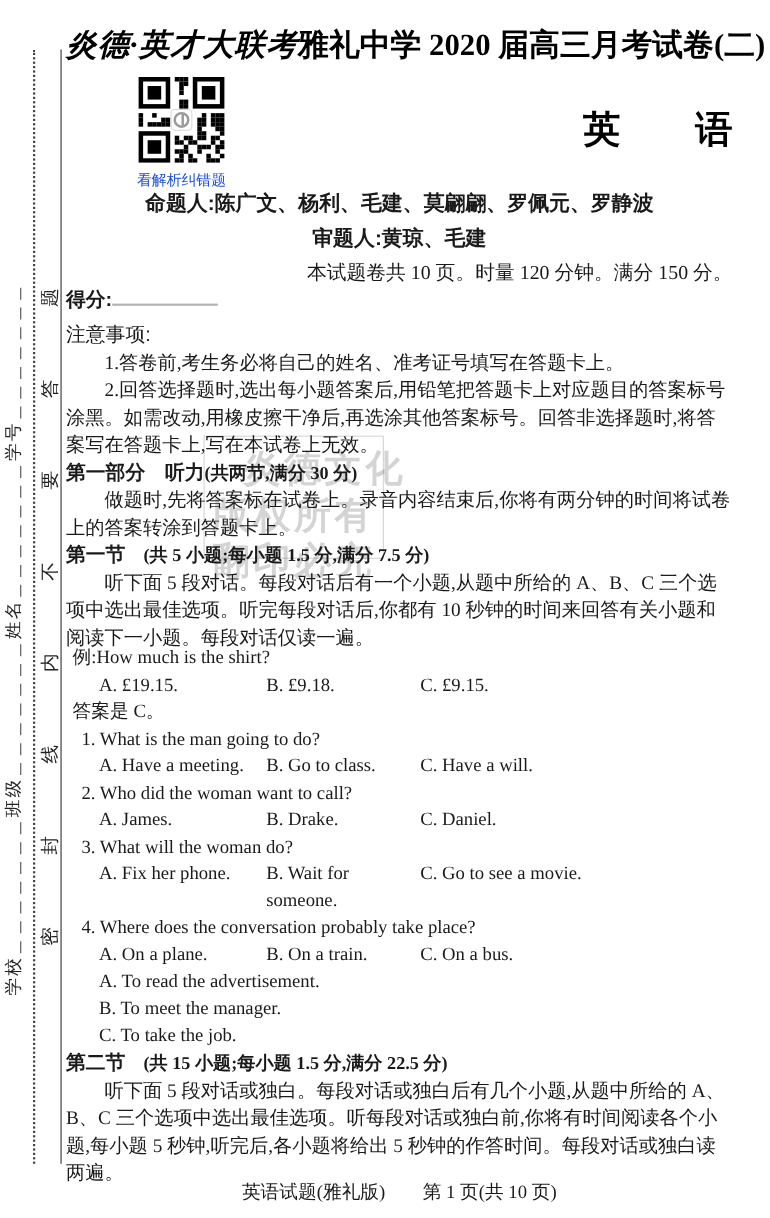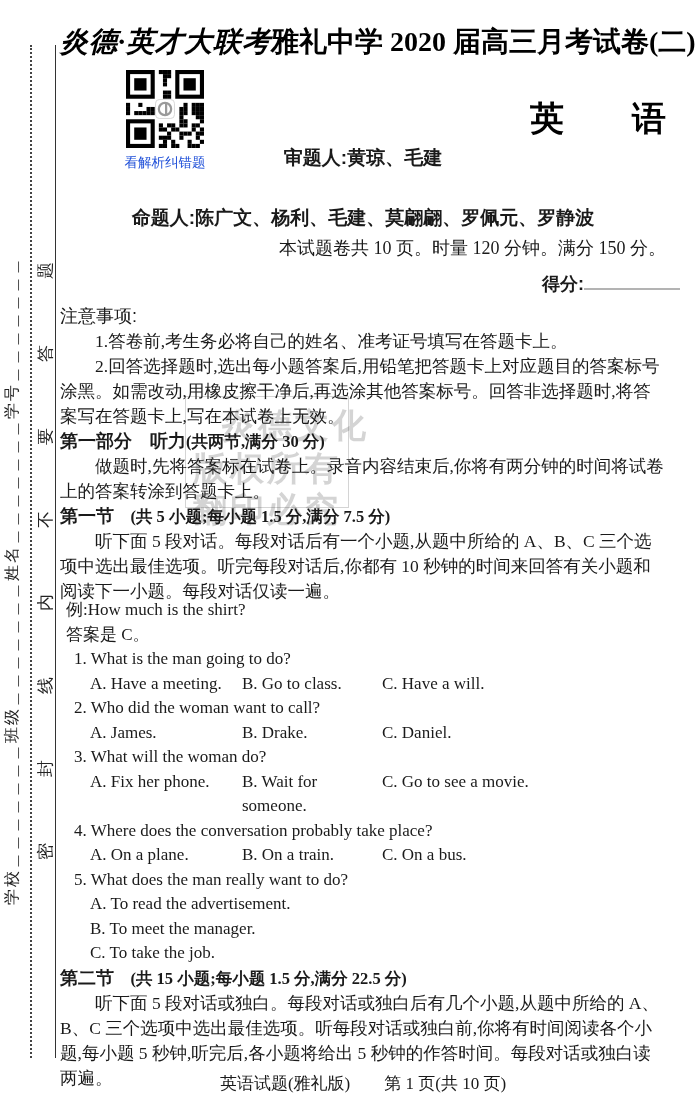--- a/index.html
+++ b/index.html
@@ -65,21 +65,21 @@
   .subject{
     margin-top:38px; text-align:right; font-size:34px; font-weight:bold;
     line-height:40px; color:#000;
   }
   .credit{ text-align:center; font-size:19px; font-weight:bold; line-height:24px; }
   .credit.setters{ margin-top:36px; }
   .credit.reviewers{ margin-top:8px; }
 
   .paper-info{ margin-top:6px; text-align:right; font-size:18px; line-height:24px; }
 
-  .score-row{ margin-top:12px; text-align:right; font-size:18px; font-weight:bold; line-height:24px; }
+  .score-row{ margin-top:0; font-size:18px; font-weight:bold; line-height:24px; }
   .score-line{ display:inline-block; width:96px; height:18px;
                border-bottom:2px solid #b3b3b3; margin-right:-14px; }
 
   .notice-head{ margin-top:8px; font-size:18px; font-weight:normal; line-height:25px; }
   .zh-para{ font-size:17.5px; line-height:25px; text-indent:2em; }
   .heading-row{ font-size:18px; line-height:25px; }
   .heading-row .hb{ font-weight:bold; }
   .heading-row .hn{ font-size:16.5px; font-weight:bold; }
 
   .en-line{ font-size:17px; line-height:24.5px; }
@@ -207,22 +207,22 @@
 </div>
 
 <div id="content">
 
   <div class="main-title">
     <span class="brush">炎德·英才大联考</span><span class="rest">雅礼中学 2020 届高三月考试卷(二)</span>
   </div>
 
   <div class="subject sans">英　　语</div>
 
+  <div class="credit setters sans">命题人:陈广文、杨利、毛建、莫翩翩、罗佩元、罗静波</div>
   <div class="credit reviewers sans">审题人:黄琼、毛建</div>
-  <div class="credit setters sans">命题人:陈广文、杨利、毛建、莫翩翩、罗佩元、罗静波</div>
 
   <div class="paper-info">本试题卷共 10 页。时量 120 分钟。满分 150 分。</div>
 
   <div class="score-row sans">
     <span>得分:</span><span class="score-line"></span>
   </div>
 
   <div class="notice-head sans">注意事项:</div>
   <div class="zh-para">1.答卷前,考生务必将自己的姓名、准考证号填写在答题卡上。</div>
   <div class="zh-para">2.回答选择题时,选出每小题答案后,用铅笔把答题卡上对应题目的答案标号涂黑。如需改动,用橡皮擦干净后,再选涂其他答案标号。回答非选择题时,将答案写在答题卡上,写在本试卷上无效。</div>
@@ -231,20 +231,25 @@
     <span class="hb sans">第一部分　听力</span><span class="hn">(共两节,满分 30 分)</span>
   </div>
   <div class="zh-para">做题时,先将答案标在试卷上。录音内容结束后,你将有两分钟的时间将试卷上的答案转涂到答题卡上。</div>
 
   <div class="heading-row">
     <span class="hb sans">第一节</span><span class="hn">　(共 5 小题;每小题 1.5 分,满分 7.5 分)</span>
   </div>
   <div class="zh-para">听下面 5 段对话。每段对话后有一个小题,从题中所给的 A、B、C 三个选项中选出最佳选项。听完每段对话后,你都有 10 秒钟的时间来回答有关小题和阅读下一小题。每段对话仅读一遍。</div>
 
   <div class="en-line ex-line" style="margin-top:-6px;">例:How much is the shirt?</div>
+  <div class="en-line opts">
+    <span class="oA">A. £19.15.</span>
+    <span class="oB">B. £9.18.</span>
+    <span class="oC">C. £9.15.</span>
+  </div>
   <div class="en-line ans-line">答案是 C。</div>
 
   <div class="en-line q-text">1. What is the man going to do?</div>
   <div class="en-line opts">
     <span class="oA">A. Have a meeting.</span>
     <span class="oB">B. Go to class.</span>
     <span class="oC">C. Have a will.</span>
   </div>
 
   <div class="en-line q-text">2. Who did the woman want to call?</div>
@@ -261,21 +266,20 @@
     <span class="oC">C. Go to see a movie.</span>
   </div>
 
   <div class="en-line q-text">4. Where does the conversation probably take place?</div>
   <div class="en-line opts">
     <span class="oA">A. On a plane.</span>
     <span class="oB">B. On a train.</span>
     <span class="oC">C. On a bus.</span>
   </div>
 
-  <div class="en-line q-text">5. What does the man really want to do?</div>
   <div class="en-line opt-block">A. To read the advertisement.</div>
   <div class="en-line opt-block">B. To meet the manager.</div>
   <div class="en-line opt-block">C. To take the job.</div>
 
   <div class="heading-row">
     <span class="hb sans">第二节</span><span class="hn">　(共 15 小题;每小题 1.5 分,满分 22.5 分)</span>
   </div>
   <div class="zh-para">听下面 5 段对话或独白。每段对话或独白后有几个小题,从题中所给的 A、B、C 三个选项中选出最佳选项。听每段对话或独白前,你将有时间阅读各个小题,每小题 5 秒钟,听完后,各小题将给出 5 秒钟的作答时间。每段对话或独白读两遍。</div>
 
 </div>

